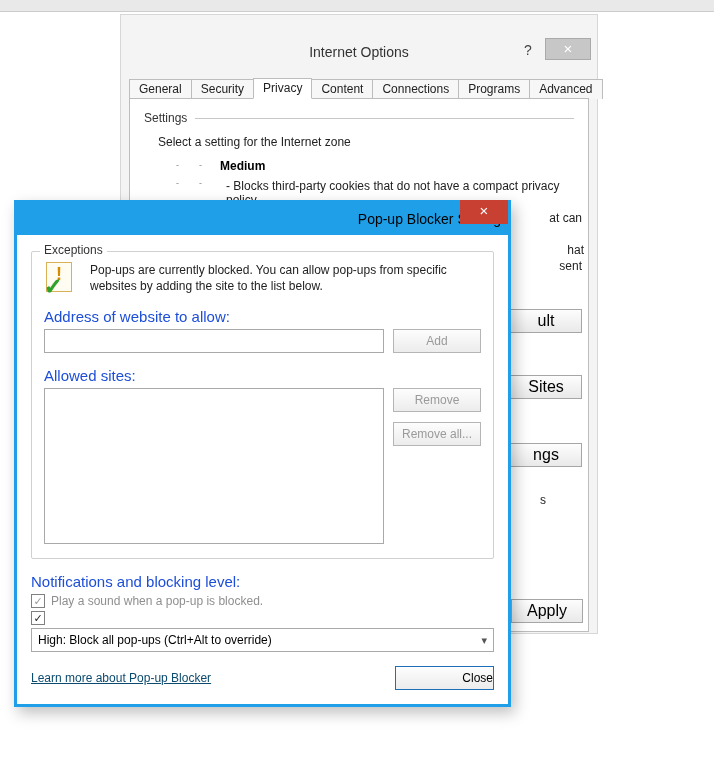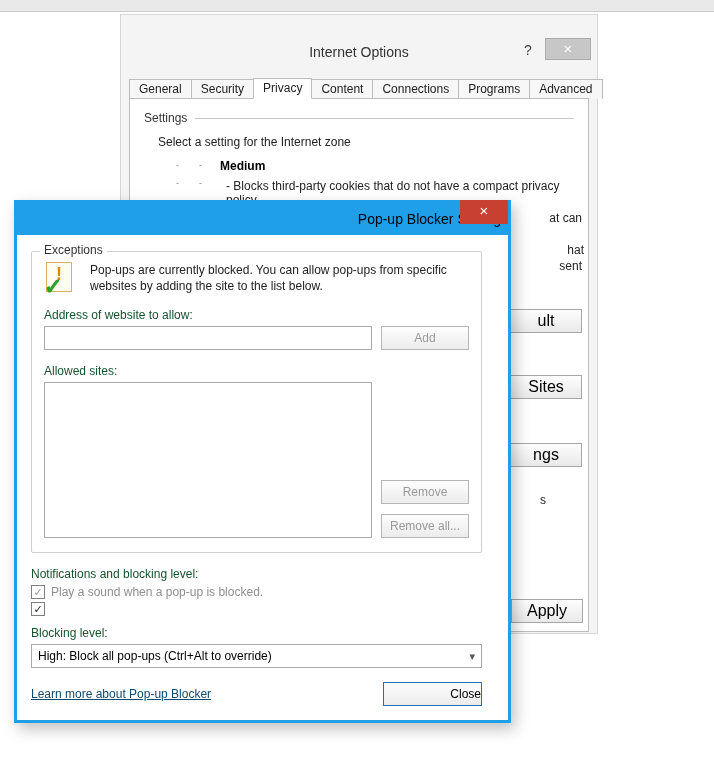--- a/index.html
+++ b/index.html
@@ -188,21 +188,21 @@
       top: -3px;
       width: 48px;
       height: 24px;
       background: #c84031;
       color: #fff;
       text-align: center;
       line-height: 22px;
       font-size: 15px;
     }
     .pb-body {
-      padding: 10px 26px 14px 14px;
+      padding: 10px 14px 14px 14px;
     }
     .pb-group {
       border: 1px solid #d0d0d0;
       border-radius: 2px;
       padding: 10px 12px 14px 12px;
       position: relative;
       margin-top: 6px;
     }
     .pb-group-label {
       position: absolute;
@@ -231,22 +231,22 @@
       position:absolute; left:12px; top:2px;
       color:#d88b00; font-weight:bold; font-size:18px;
     }
     .pb-icon .check {
       position:absolute; left:0; bottom:-2px;
       color:#2fa328; font-size:22px; font-weight:bold;
       text-shadow: 0 0 1px #157b0d;
     }
     .pb-intro-text { font-size: 12px; color:#222; line-height:1.35; }
 
-    .pb-label { font-size: 12px; color:#14532d; margin: 10px 0 4px; }
-    .pb-row { display:flex; gap:9px; align-items:flex-end; }
+    .pb-label { font-size: 15px; color:#1d4ed8; margin: 10px 0 4px; }
+    .pb-row { display:flex; gap:9px; align-items:flex-start; }
     .pb-input {
       flex: 1;
       height: 24px;
       border: 1px solid #a9a9a9;
       background:#fff;
       padding: 2px 4px;
       font-size:12px;
     }
     .pb-list {
       flex: 1;
@@ -403,21 +403,20 @@
     <div class="pb-label" style="margin-top:14px;">Notifications and blocking level:</div>
 
     <div class="pb-check-row disabled">
       <span class="pb-checkbox">✓</span>
       <span>Play a sound when a pop-up is blocked.</span>
     </div>
     <div class="pb-check-row">
       <span class="pb-checkbox">✓</span>
     </div>
 
-    <div class="pb-label" style="margin-top:10px;">Blocking level:</div>
     <div class="pb-select">
       <span>High: Block all pop-ups (Ctrl+Alt to override)</span>
       <span class="pb-chevron">▾</span>
     </div>
 
     <div class="pb-footer">
       <a class="pb-link" href="#">Learn more about Pop-up Blocker</a>
       <div class="pb-close-btn"><span>Close</span></div>
     </div>
 

